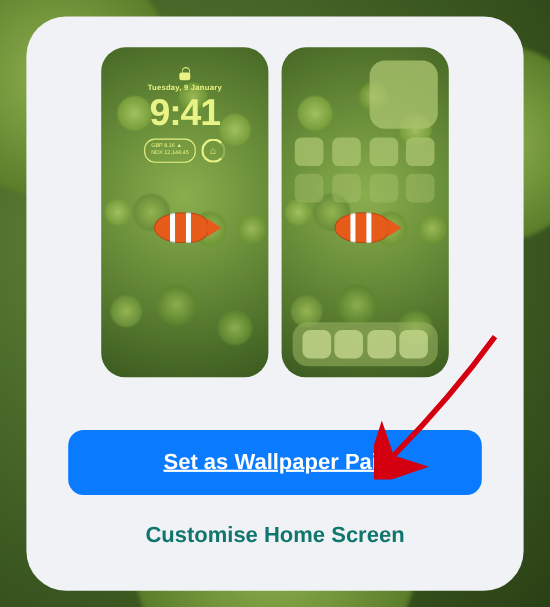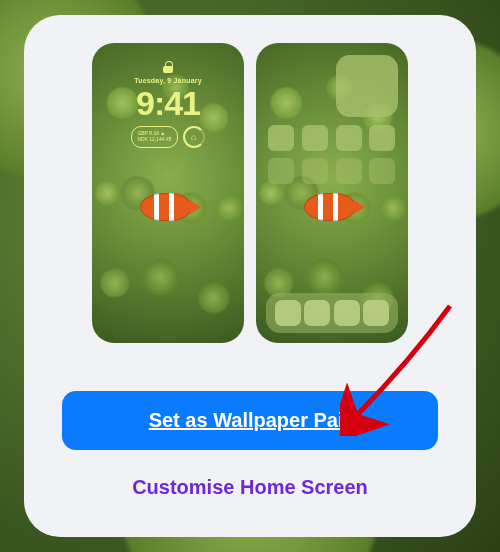--- a/index.html
+++ b/index.html
@@ -210,21 +210,21 @@
       border: none;
       border-radius: 14px;
       cursor: pointer;
       position: relative;
       text-decoration: underline;
     }
     .link-btn {
       margin-top: 26px;
       background: none;
       border: none;
-      color: #6d28d9;
+      color: #0f766e;
       font-size: 20px;
       font-weight: 600;
       cursor: pointer;
     }
     
     .arrow {
       position: absolute;
       z-index: 20;
       right: 40px;
       top: 296px;

